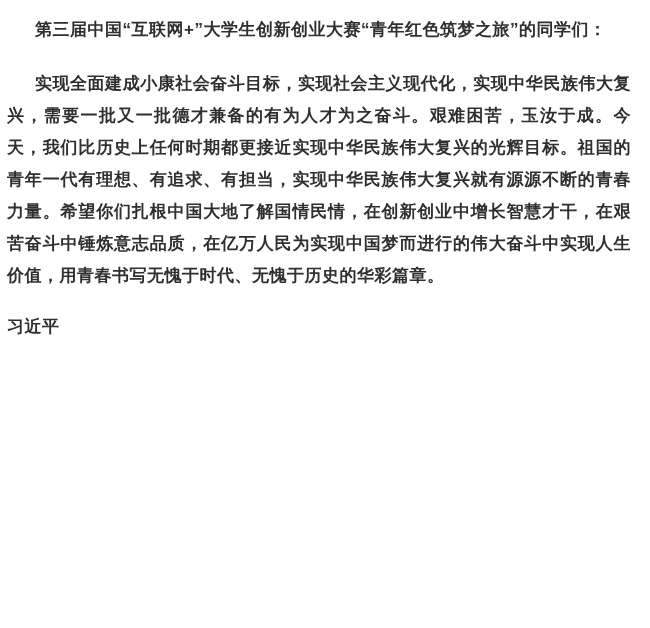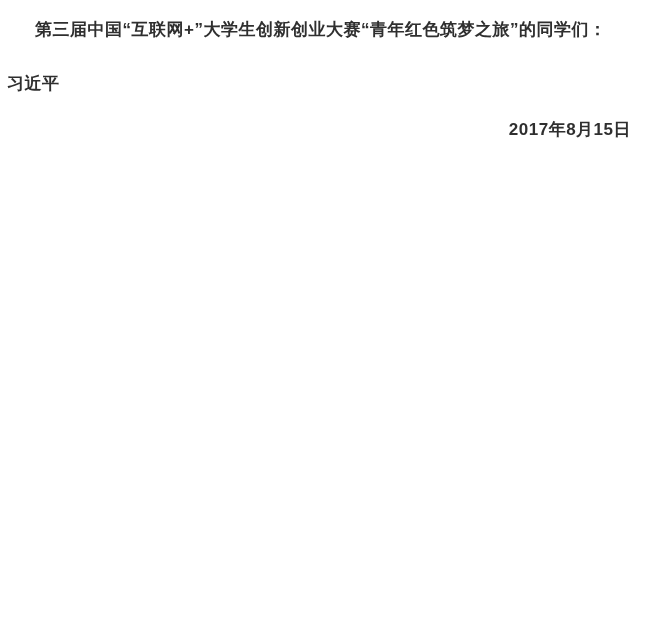--- a/index.html
+++ b/index.html
@@ -42,17 +42,17 @@
     }
   </style>
 </head>
 <body>
 
 <div class="page">
   <p class="salutation">第三届中国“互联网+”大学生创新创业大赛“青年红色筑梦之旅”的同学们：</p>
 
 
 
+  <p class="para">实现全面建成小康社会奋斗目标，实现社会主义现代化，实现中华民族伟大复兴，需要一批又一批德才兼备的有为人才为之奋斗。艰难困苦，玉汝于成。今天，我们比历史上任何时期都更接近实现中华民族伟大复兴的光辉目标。祖国的青年一代有理想、有追求、有担当，实现中华民族伟大复兴就有源源不断的青春力量。希望你们扎根中国大地了解国情民情，在创新创业中增长智慧才干，在艰苦奋斗中锤炼意志品质，在亿万人民为实现中国梦而进行的伟大奋斗中实现人生价值，用青春书写无愧于时代、无愧于历史的华彩篇章。</p>
 
   <p class="signature">习近平</p>
 
-  <p class="date-line">2017年8月15日</p>
 </div>
 
 </body></html>

